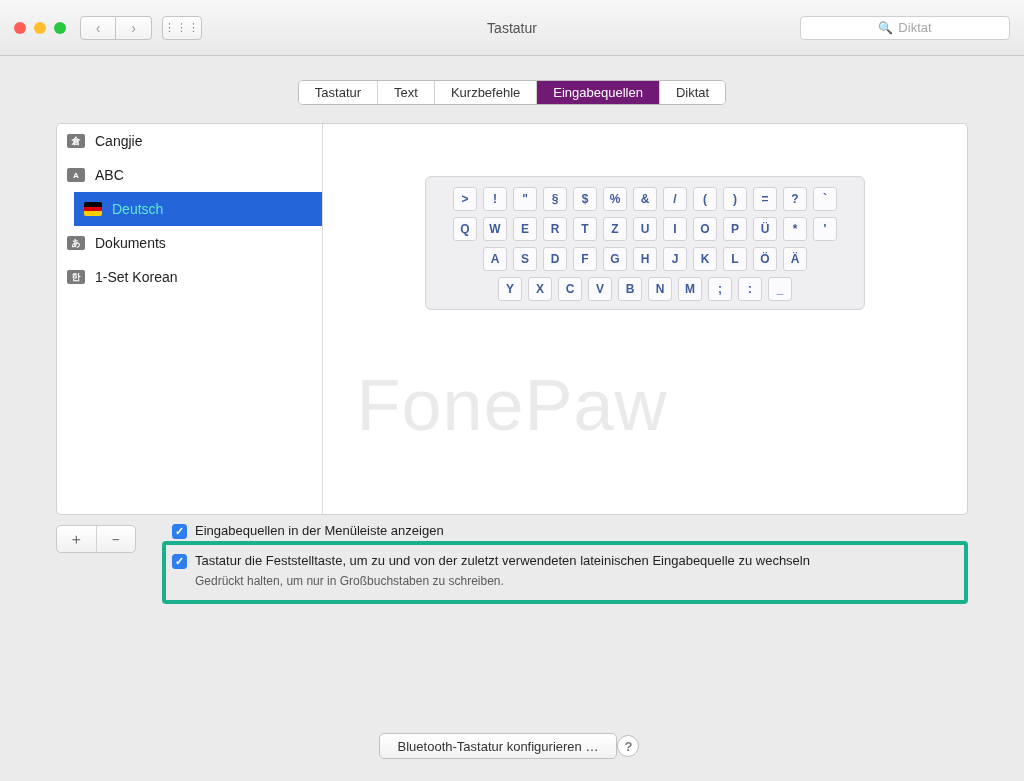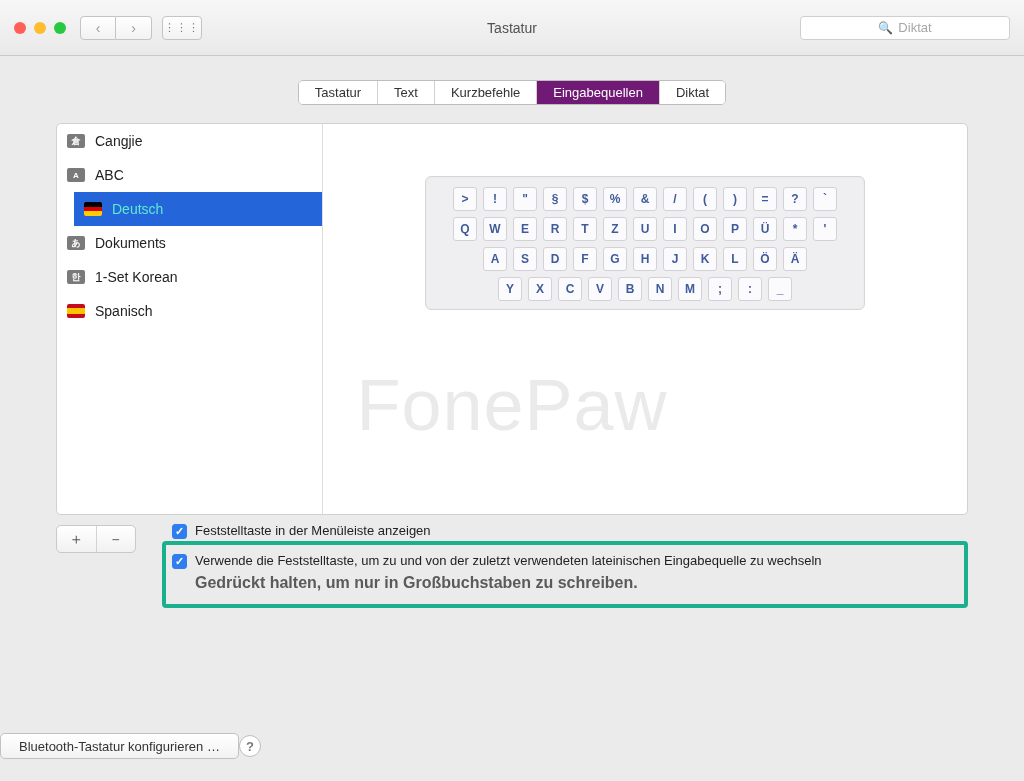--- a/index.html
+++ b/index.html
@@ -53,25 +53,25 @@
 
 .lowerrow { margin: 4px 56px 0 56px; display:flex; align-items:flex-start; }
 .addremove { width:80px; height:28px; border:1px solid #c9c9c9; border-radius:5px; background:linear-gradient(#ffffff,#f1f1f1); display:flex; margin-top:6px; }
 .addremove div { flex:1; display:flex; align-items:center; justify-content:center; font-size:15px; color:#555; }
 .addremove div:first-child { border-right:1px solid #d3d3d3; }
 
 .opts { flex:1; margin-left:36px; font-size:13px; color:#222; }
 .optrow { display:flex; align-items:flex-start; gap:8px; padding:4px 0; }
 .cb { width:15px; height:15px; border-radius:3px; border:1px solid #b0b0b0; background:#fff; flex-shrink:0; margin-top:1px; display:flex; align-items:center; justify-content:center; }
 .cb.checked { background:#2f7ef0; border-color:#2f7ef0; color:#fff; font-size:11px; font-weight:bold; }
-.hint { font-size:16px; color:#5a5a5a; margin-top:6px;font-weight:bold; }
+.hint { font-size:12px; color:#5a5a5a; margin-top:6px; }
 .highlight { border:4px solid #1ab08d; border-radius:4px; padding:4px 10px 8px 6px; margin-left:-10px; margin-top:-2px; }
 
 
-.bottom { position:absolute; left:0; right:0; bottom:22px; display:flex; justify-content:flex-start; align-items:center; padding-right:6px; }
+.bottom { position:absolute; left:0; right:0; bottom:22px; display:flex; justify-content:center; align-items:center; padding-right:6px; }
 .bigbtn { height:26px; padding:0 18px; border:1px solid #c2c2c2; border-radius:5px; background:linear-gradient(#ffffff,#f2f2f2); font-size:13px; color:#333; display:flex; align-items:center; }
 .help { width:22px; height:22px; border-radius:50%; border:1px solid #bdbdbd; background:#fff; color:#7a7a7a; display:flex; align-items:center; justify-content:center; font-size:13px; font-weight:bold; }
 </style>
 </head>
 <body>
 
 <div class="toolbar">
   <div class="traffic">
     <div class="dot r"></div>
     <div class="dot y"></div>
@@ -119,24 +119,20 @@
         <div class="flag de"></div>
         <span>Deutsch</span>
       </div>
       <div class="src">
         <div class="flag jp">あ</div>
         <span>Dokuments</span>
       </div>
       <div class="src">
         <div class="flag kr">한</div>
         <span>1-Set Korean</span>
-      </div>
-      <div class="src">
-        <div class="flag es"></div>
-        <span>Spanisch</span>
       </div>
     </div>
   <div class="preview">
     <div class="kbd" id="kbd">
         <div class="krow">
           <div class="key">&gt;</div>
           <div class="key">!</div>
           <div class="key">"</div>
           <div class="key">§</div>
           <div class="key">$</div>
@@ -199,27 +195,27 @@
     <div>
         <span>＋</span>
       </div>
     <div>
         <span>－</span>
       </div>
   </div>
   <div class="opts">
     <div class="optrow">
       <div class="cb checked">✓</div>
-      <div>Feststelltaste in der Menüleiste anzeigen</div>
+      <div>Eingabequellen in der Menüleiste anzeigen</div>
     </div>
     <div class="highlight">
       <div class="optrow">
         <div class="cb checked">✓</div>
         <div>
-          <div>Verwende die Feststelltaste, um zu und von der zuletzt verwendeten lateinischen Eingabequelle zu wechseln</div>
+          <div>Tastatur die Feststelltaste, um zu und von der zuletzt verwendeten lateinischen Eingabequelle zu wechseln</div>
           <div class="hint">Gedrückt halten, um nur in Großbuchstaben zu schreiben.</div>
         </div>
       </div>
     </div>
   </div>
 </div>
 
 <div class="bottom">
   <div class="bigbtn">Bluetooth-Tastatur konfigurieren …</div>
   <div class="help">

